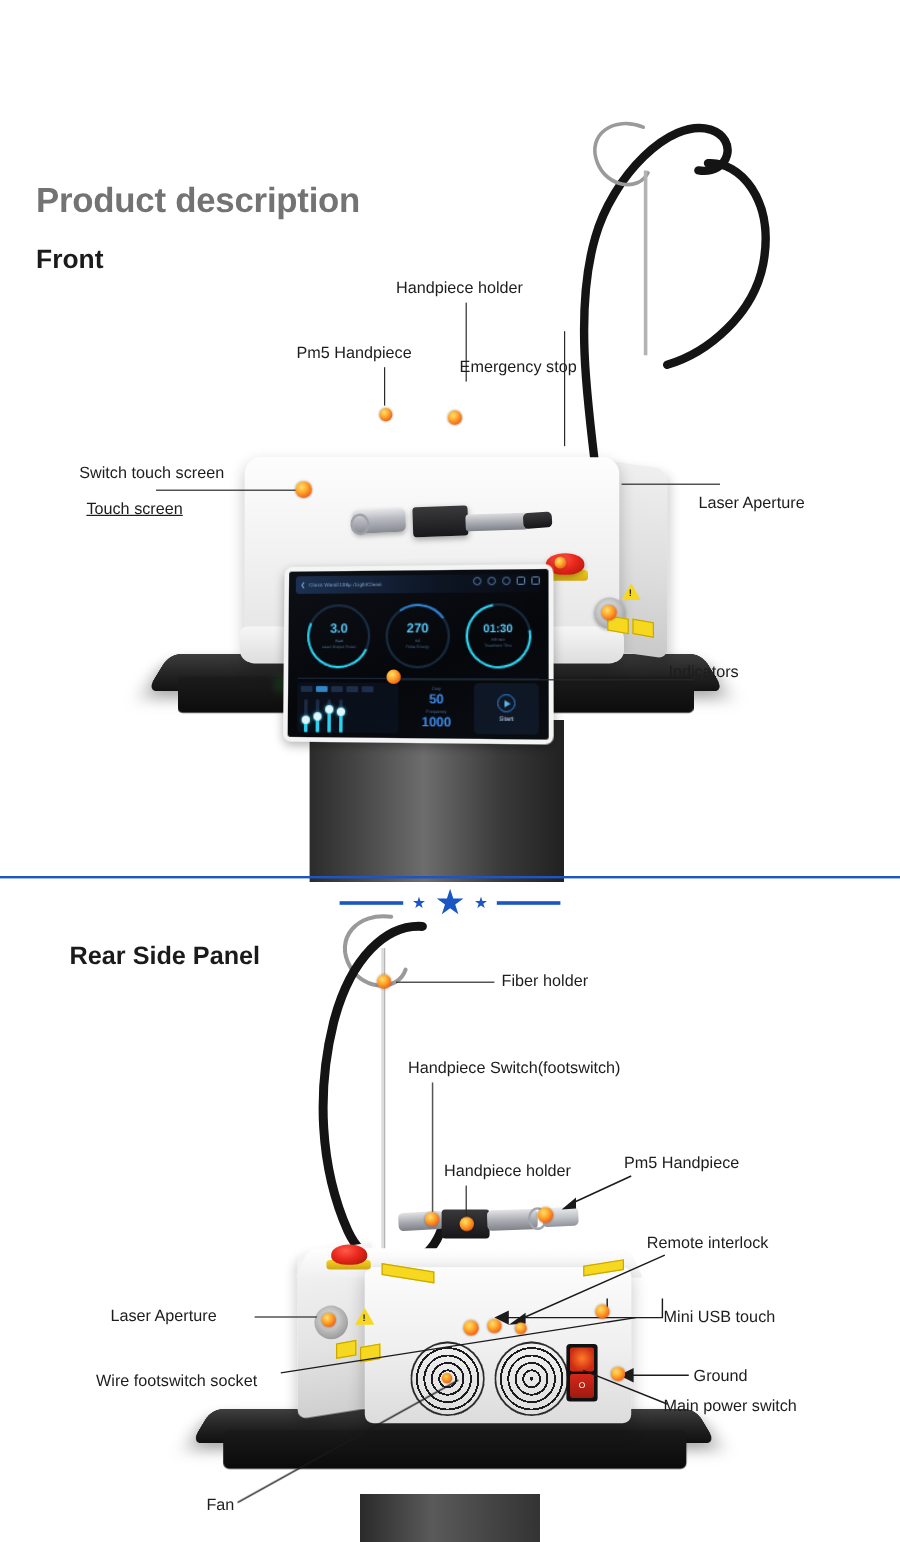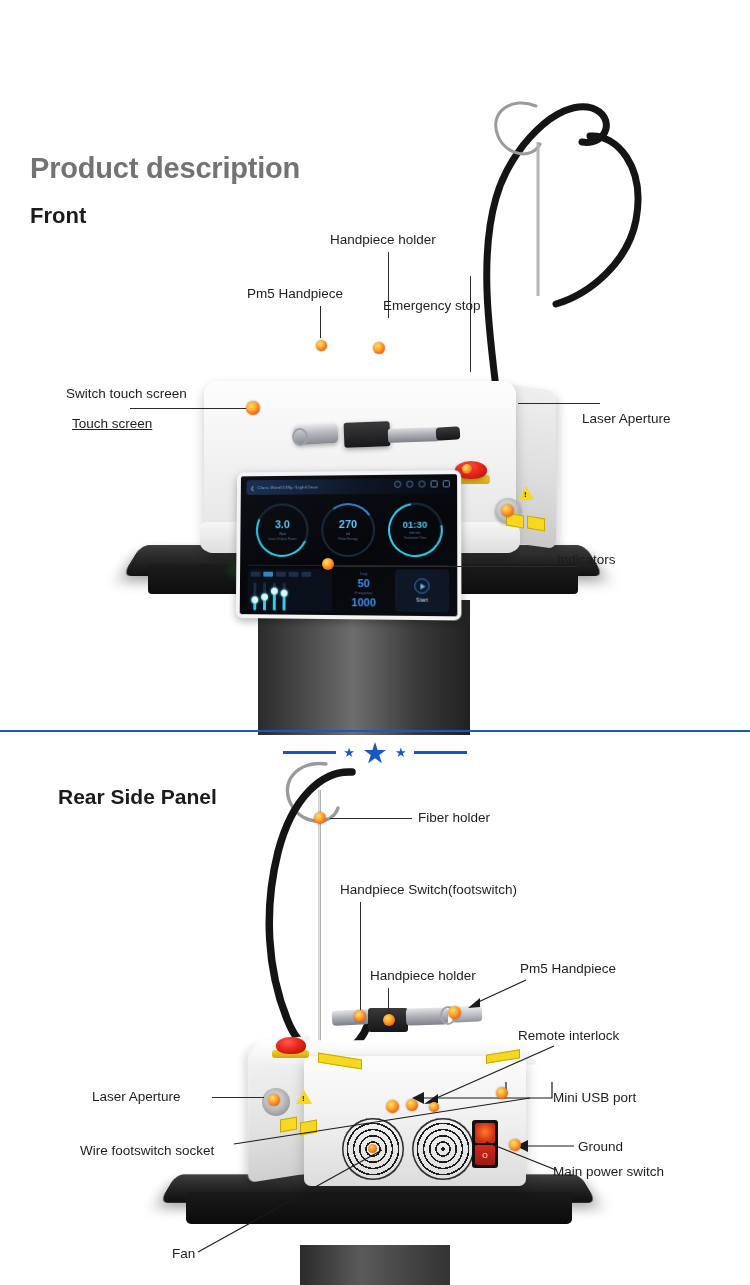--- a/index.html
+++ b/index.html
@@ -524,27 +524,27 @@
 
     <div class="lbl" style="left:370px; top:968px;">Handpiece holder</div>
     <div class="lead lead-v" style="left:388px; top:988px; height:28px;"></div>
 
     <div class="lbl" style="left:520px; top:961px;">Pm5 Handpiece</div>
     <svg style="position:absolute; left:460px; top:978px;" width="70" height="34" viewBox="0 0 70 34">
       <path d="M66 2 L 14 26" stroke="#1b1b1b" stroke-width="1.3" fill="none"></path>
       <path d="M8 30 L 20 20 L 20 29 Z" fill="#1b1b1b"></path>
     </svg>
 
-    <div class="lbl" style="left:518px; top:1028px;">Remote interlock</div>
+    <div class="lbl" style="left:539px; top:1028px;">Remote interlock</div>
     <svg style="position:absolute; left:408px; top:1042px;" width="150" height="66" viewBox="0 0 150 66">
       <path d="M146 4 L 24 58" stroke="#1b1b1b" stroke-width="1.2" fill="none"></path>
       <path d="M16 62 L 30 52 L 30 61 Z" fill="#1b1b1b"></path>
     </svg>
 
-    <div class="lbl" style="left:553px; top:1090px;">Mini USB port</div>
+    <div class="lbl" style="left:553px; top:1090px;">Mini USB touch</div>
     <svg style="position:absolute; left:386px; top:1078px;" width="168" height="30" viewBox="0 0 168 30">
       <path d="M166 4 L 166 20 L 34 20" stroke="#1b1b1b" stroke-width="1.2" fill="none"></path>
       <path d="M26 20 L 38 14 L 38 26 Z" fill="#1b1b1b"></path>
       <path d="M120 4 L 120 14" stroke="#1b1b1b" stroke-width="1.2" fill="none"></path>
     </svg>
 
     <div class="lbl" style="left:92px; top:1089px;">Laser Aperture</div>
     <div class="lead lead-h" style="left:212px; top:1097px; width:52px;"></div>
 
     <div class="lbl" style="left:578px; top:1139px;">Ground</div>

